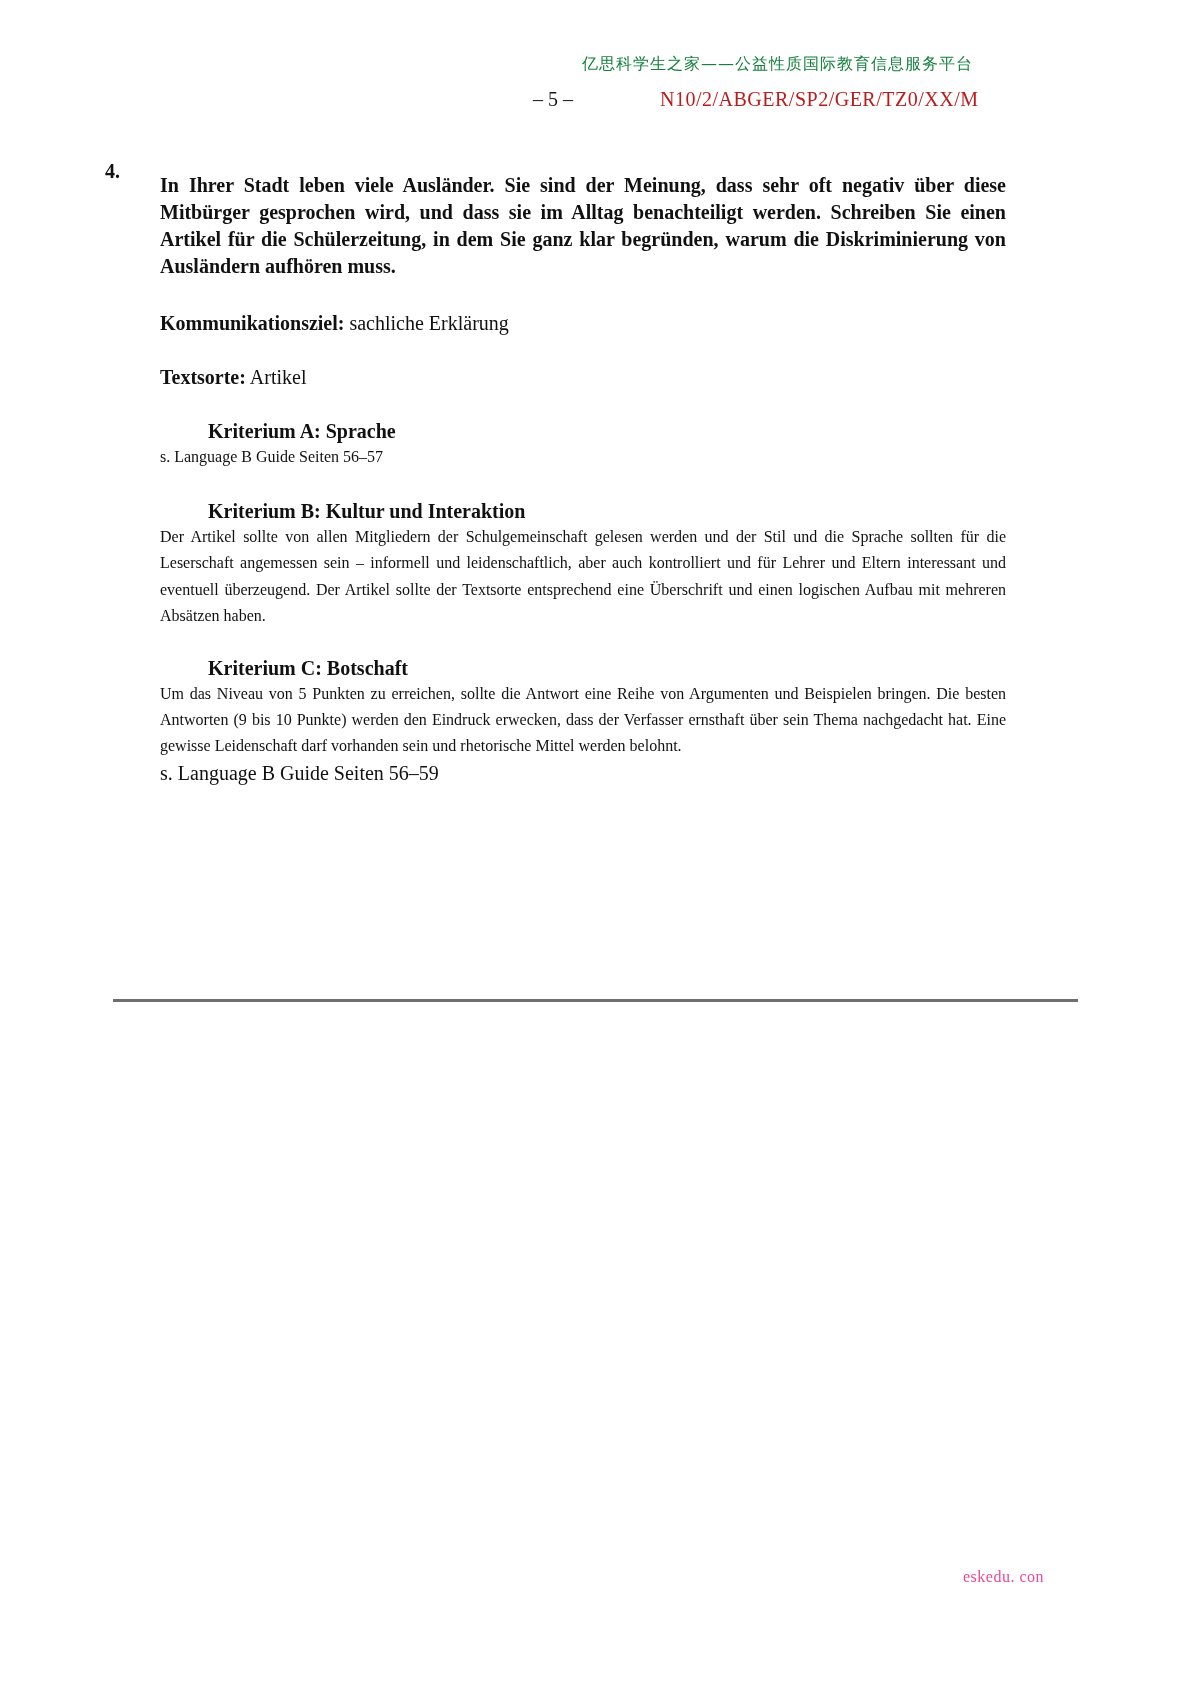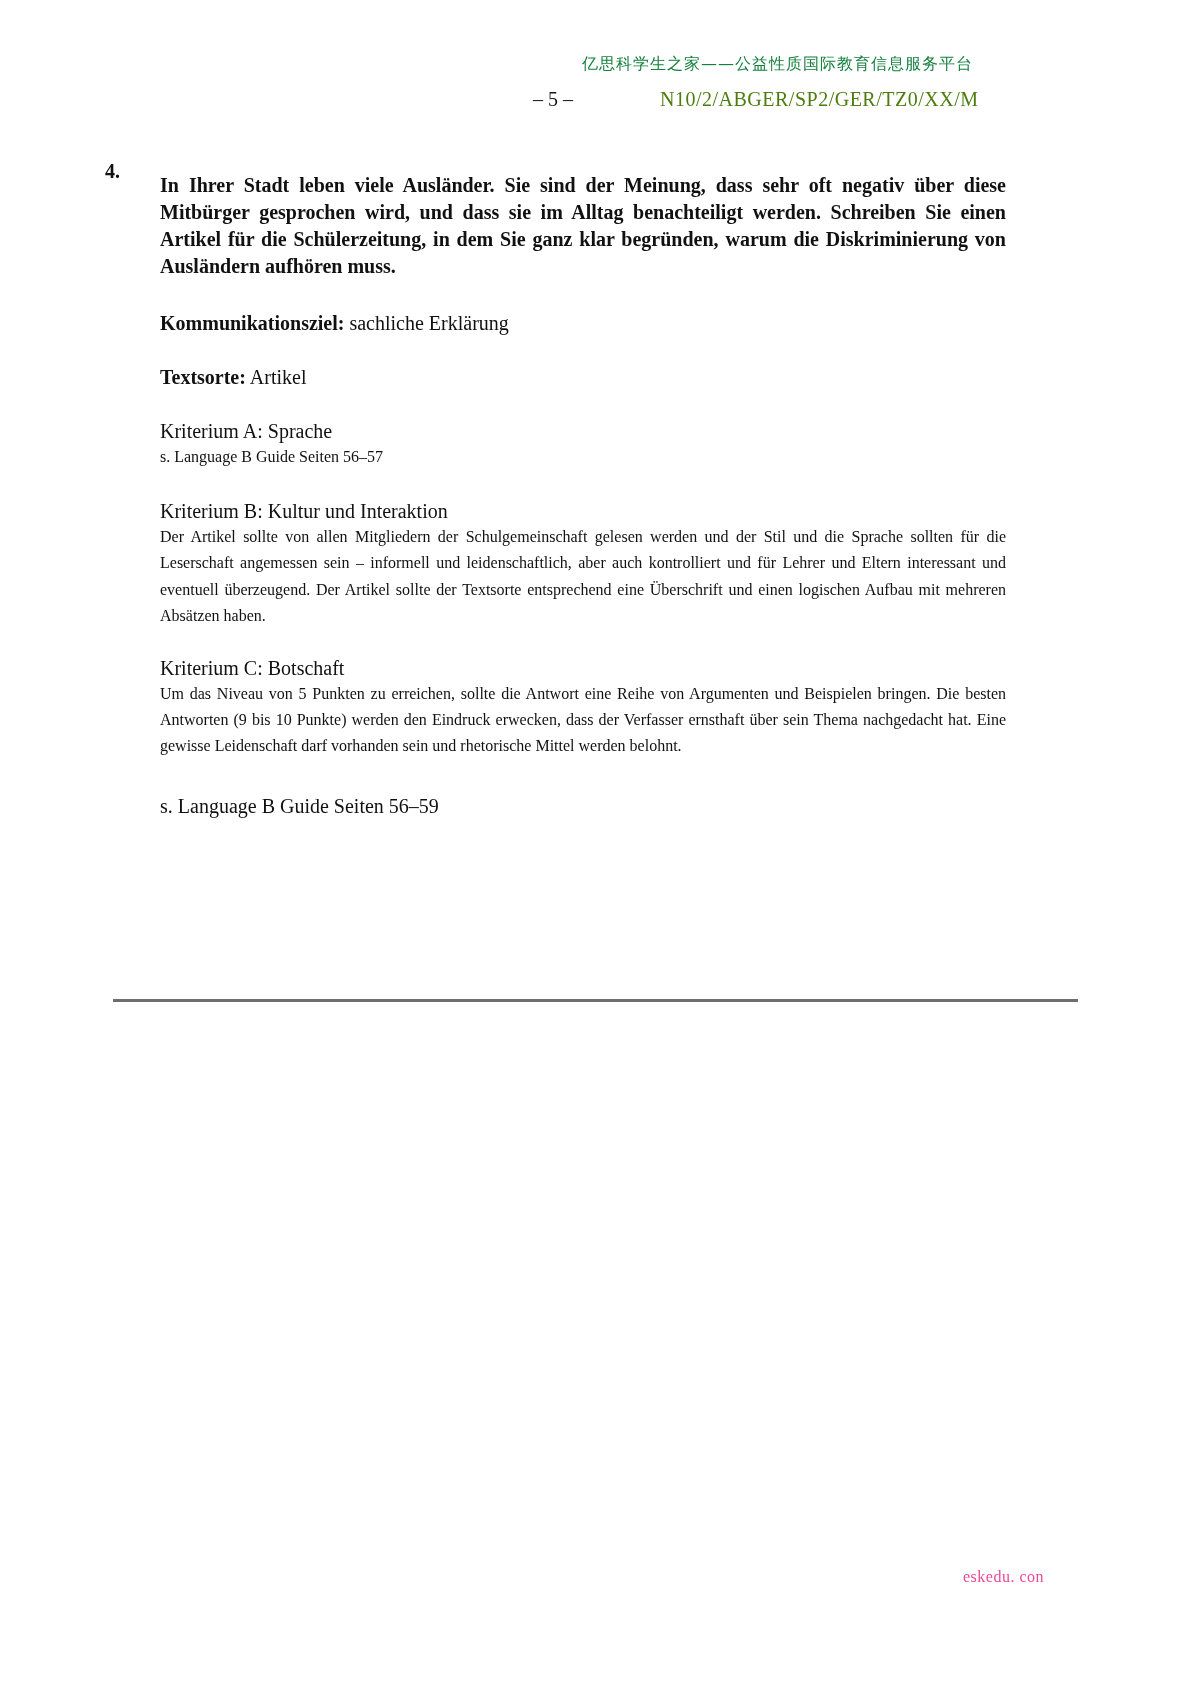--- a/index.html
+++ b/index.html
@@ -29,21 +29,21 @@
     top: 88px;
     left: 533px;
     font-size: 20px;
     color: #161616;
   }
   .exam-code {
     position: absolute;
     top: 88px;
     left: 660px;
     font-size: 20px;
-    color: #4d7c0f;
+    color: #b91c1c;
     letter-spacing: 0.5px;
   }
 
   
   .content {
     position: absolute;
     top: 158px;
     left: 105px;
     width: 901px;
   }
@@ -67,26 +67,27 @@
 
   .field-line {
     font-size: 20px;
     line-height: 26px;
   }
   .field-label { font-weight: bold; }
 
   .mt-26 { margin-top: 26px; }
   .mt-28 { margin-top: 28px; }
   .mt-30 { margin-top: 30px; }
-  .mt-33 { margin-top: 33px; }
+  .mt-33 { }
 
   .section-heading {
-    font-weight: normal;
+    font-weight: bold;
     font-size: 20px;
     line-height: 26px;
+    margin-left: 48px;
   }
   .section-body {
     font-size: 16px;
     line-height: 26.2px;
     text-align: justify;
   }
 
   
   .rule {
     position: absolute;

